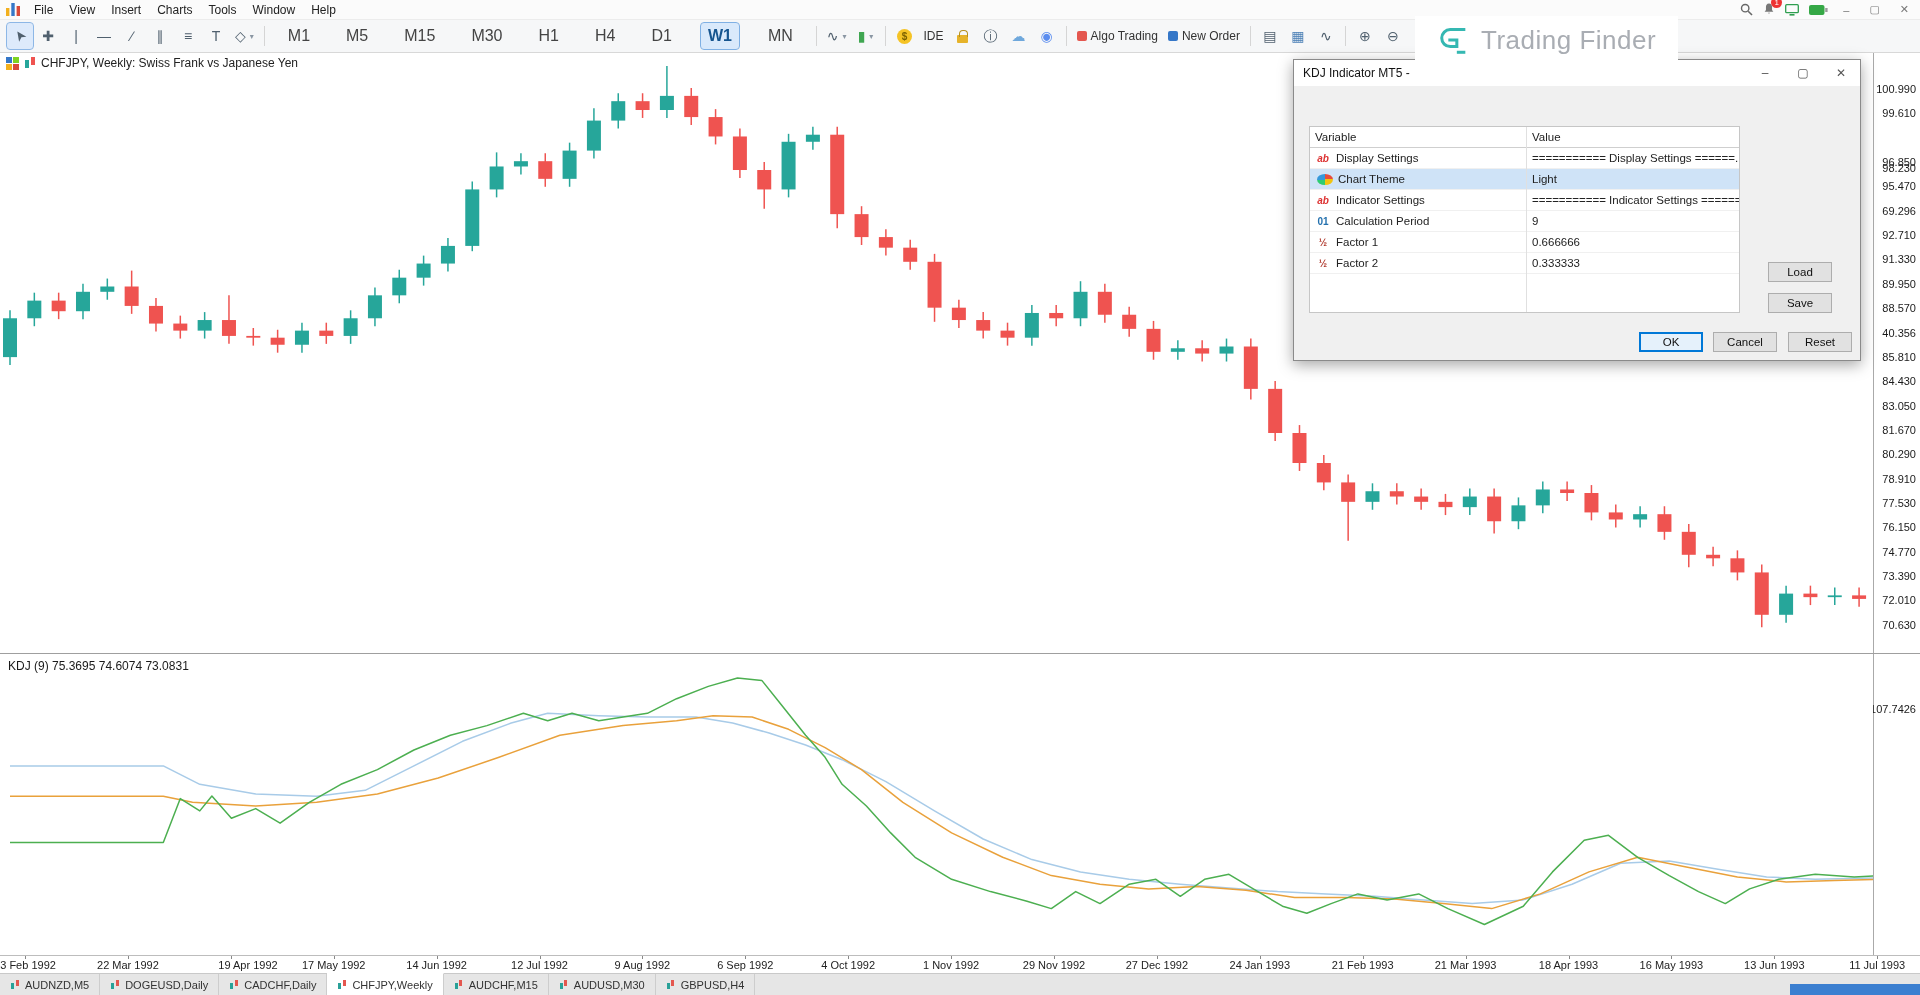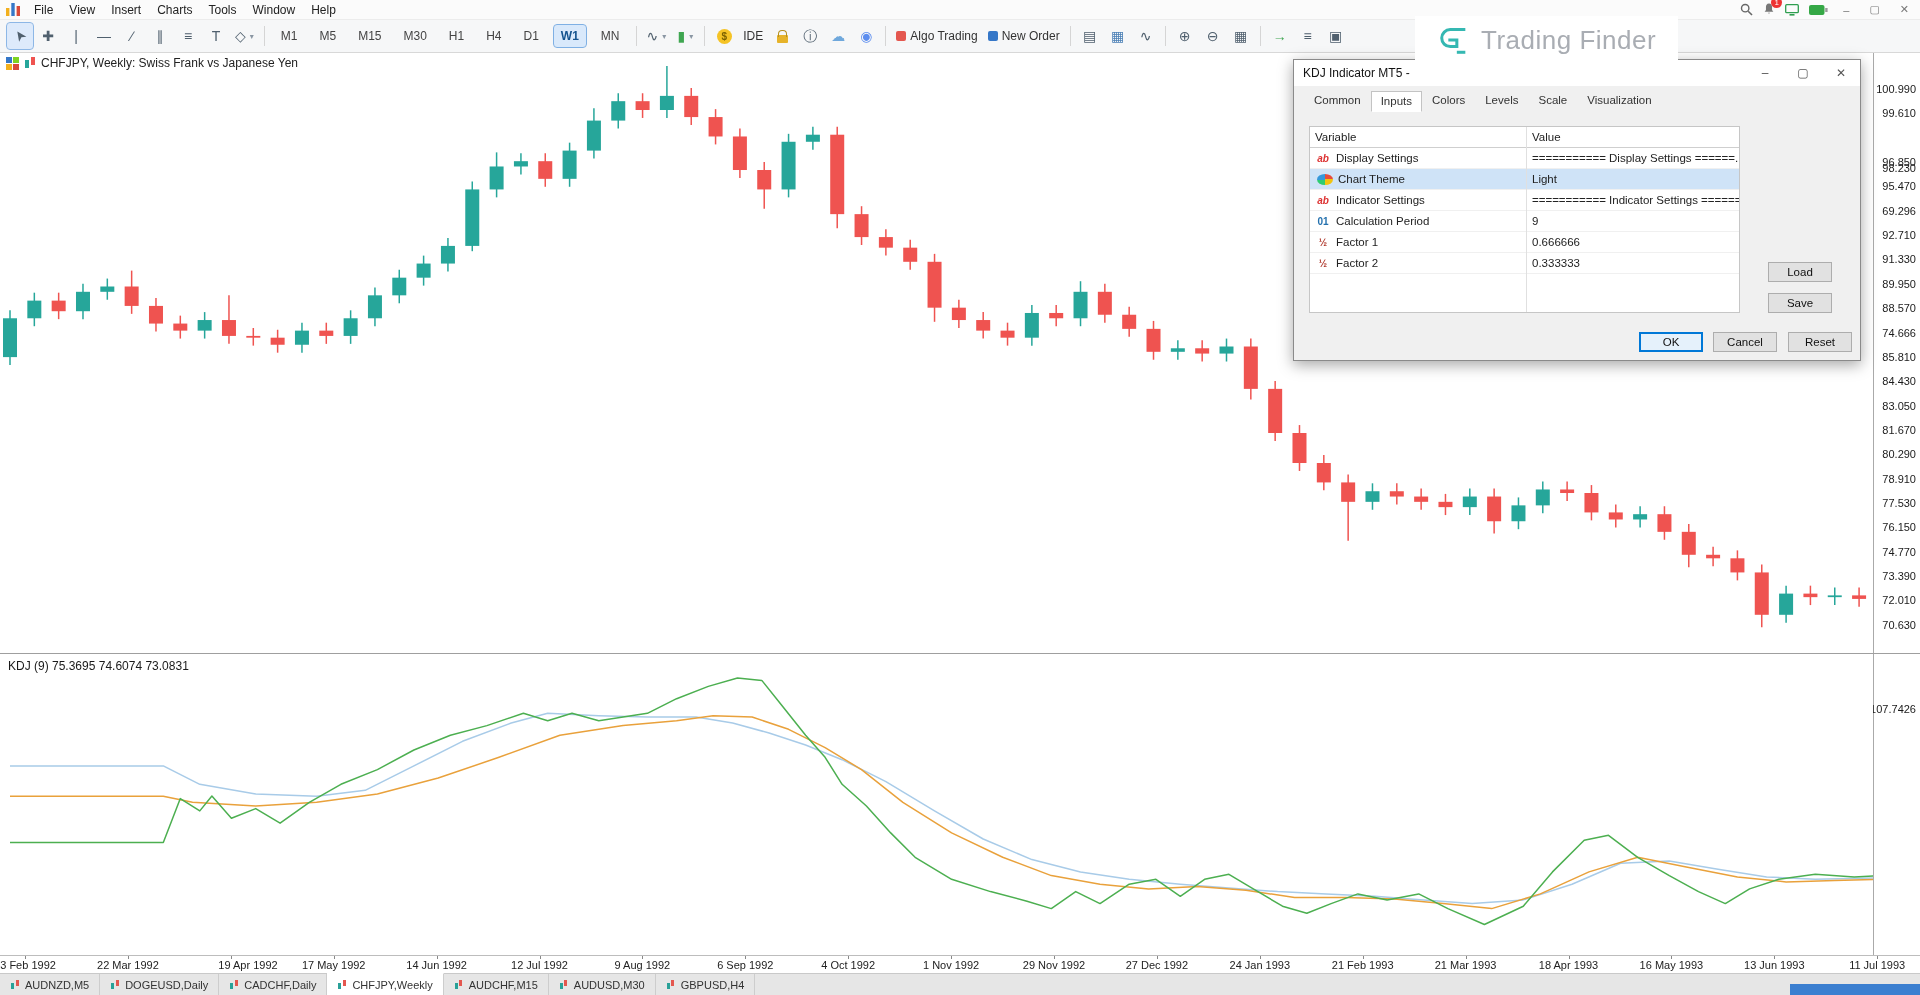--- a/index.html
+++ b/index.html
@@ -21,21 +21,21 @@
   
   .toolbar{ position:absolute; left:0; top:20px; width:1920px; height:33px; background:#f6f7f8;
             border-bottom:1px solid #d8d8d8; display:flex; align-items:center; padding-left:6px; }
   .tbtn{ height:26px; min-width:26px; display:flex; align-items:center; justify-content:center;
          gap:4px; margin:0 1px; border-radius:3px; color:#50606e; font-size:14px; padding:0 4px; cursor:default; }
   .tactive{ background:#ddeafb; outline:1px solid #8db7e6; }
   .glyph{ display:inline-block; line-height:1; }
   .tlabel{ font-size:12px; color:#333; }
   .dd{ font-size:8px; color:#8a96a3; }
   .sep{ width:1px; height:20px; background:#d5d5d5; margin:0 5px; }
-  .tf{ font-size:12px; color:#444; padding:4px 7px; border-radius:3px; margin:0 4px; cursor:default; }
+  .tf{ font-size:16px; color:#444; padding:4px 7px; border-radius:3px; margin:0 11px; cursor:default; }
   .tf-active{ background:#d9e9fb; outline:1px solid #7fb0e4; color:#15548f; font-weight:bold; }
   .coin{ width:15px; height:15px; border-radius:50%; background:#f5c325; color:#7c6200; font-size:10px;
          font-weight:bold; display:flex; align-items:center; justify-content:center; }
   .lockcss{ width:11px; height:8px; background:#e6b32a; border-radius:1px; position:relative; margin-top:5px; }
   .lockcss::before{ content:""; position:absolute; left:1.5px; top:-5px; width:7px; height:6px;
          border:1.5px solid #b5901f; border-bottom:none; border-radius:4px 4px 0 0; }
   .chip{ width:10px; height:10px; border-radius:2px; display:inline-block; }
 
   
   .chart-area{ position:absolute; left:0; top:53px; width:1873px; height:601px; background:#fff; }
@@ -434,21 +434,21 @@
   <span class="price-label" style="top: 30px;">100.990</span>
       <span class="price-label" style="top: 54.357px;">99.610</span>
       <span class="price-label" style="top: 78.714px; margin-top: 30px;">98.230</span>
       <span class="price-label" style="top: 103.071px;">96.850</span>
       <span class="price-label" style="top: 127.428px;">95.470</span>
       <span class="price-label" style="top: 151.785px;">69.296</span>
       <span class="price-label" style="top: 176.142px;">92.710</span>
       <span class="price-label" style="top: 200.499px;">91.330</span>
       <span class="price-label" style="top: 224.856px;">89.950</span>
       <span class="price-label" style="top: 249.213px;">88.570</span>
-      <span class="price-label" style="top: 273.57px;">74.666</span>
+      <span class="price-label" style="top: 273.57px;">40.356</span>
       <span class="price-label" style="top: 297.927px;">85.810</span>
       <span class="price-label" style="top: 322.284px;">84.430</span>
       <span class="price-label" style="top: 346.641px;">83.050</span>
       <span class="price-label" style="top: 370.998px;">81.670</span>
       <span class="price-label" style="top: 395.355px;">80.290</span>
       <span class="price-label" style="top: 419.712px;">78.910</span>
       <span class="price-label" style="top: 444.069px;">77.530</span>
       <span class="price-label" style="top: 468.426px;">76.150</span>
       <span class="price-label" style="top: 492.783px;">74.770</span>
       <span class="price-label" style="top: 517.14px;">73.390</span>
@@ -551,28 +551,20 @@
 
   <div class="dialog">
     <div class="dlg-title">
       <span class="dlg-title-text">KDJ Indicator MT5 -</span>
       <span class="dlg-ctls">
         <span class="dlg-ctl">–</span>
         <span class="dlg-ctl">▢</span>
         <span class="dlg-ctl">✕</span>
       </span>
     </div>
-    <div class="dlg-tabs" id="dlg-tabs">
-        <div class="dlg-tab">Common</div>
-        <div class="dlg-tab active">Inputs</div>
-        <div class="dlg-tab">Colors</div>
-        <div class="dlg-tab">Levels</div>
-        <div class="dlg-tab">Scale</div>
-        <div class="dlg-tab">Visualization</div>
-      </div>
     <div class="param-table" id="param-table">
       <div class="pt-col-line"></div>
     <div class="pt-row pt-header">
           <div class="pt-name">Variable</div>
           <div class="pt-val">Value</div>
         </div>
         <div class="pt-row">
           <div class="pt-name">
             <span class="pt-ico ico-ab">ab</span>
             <span>Display Settings</span>

